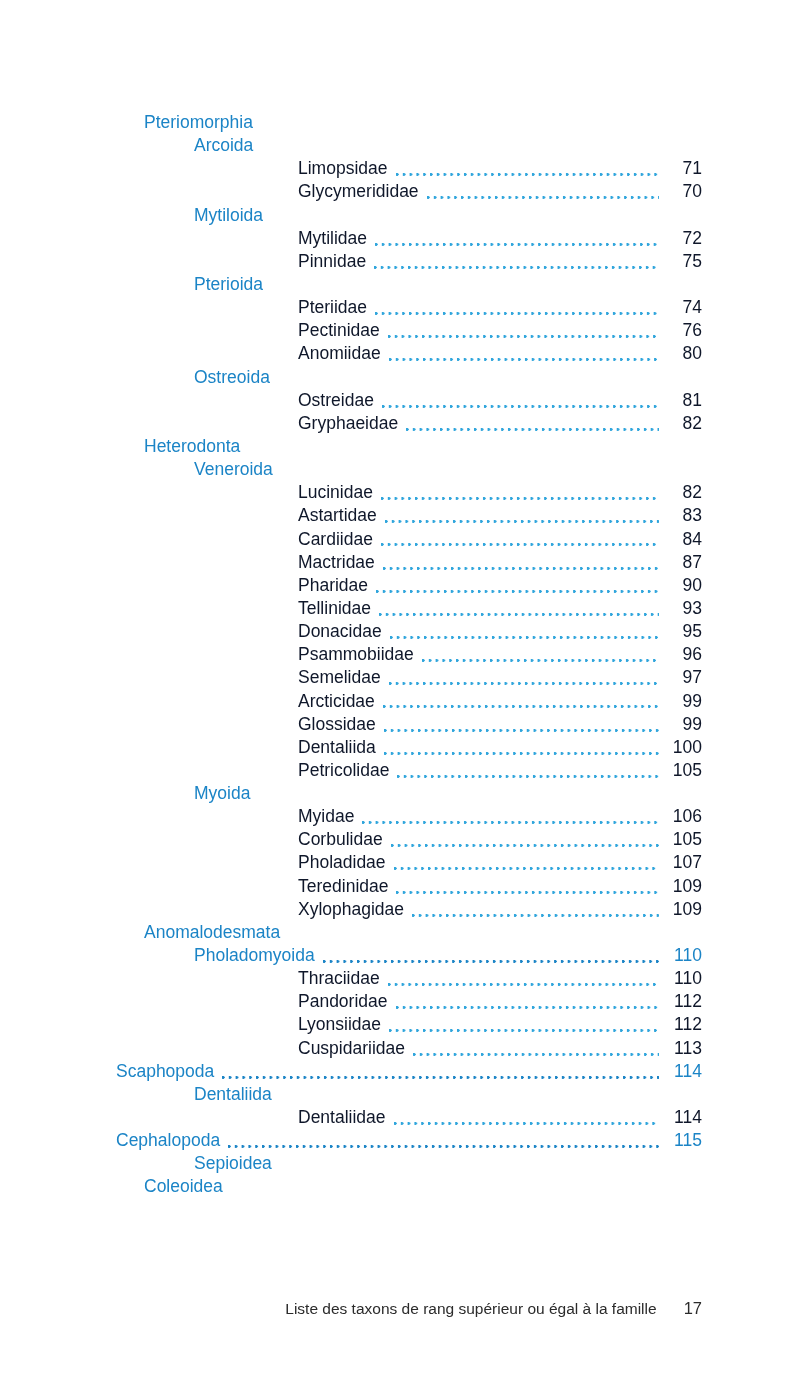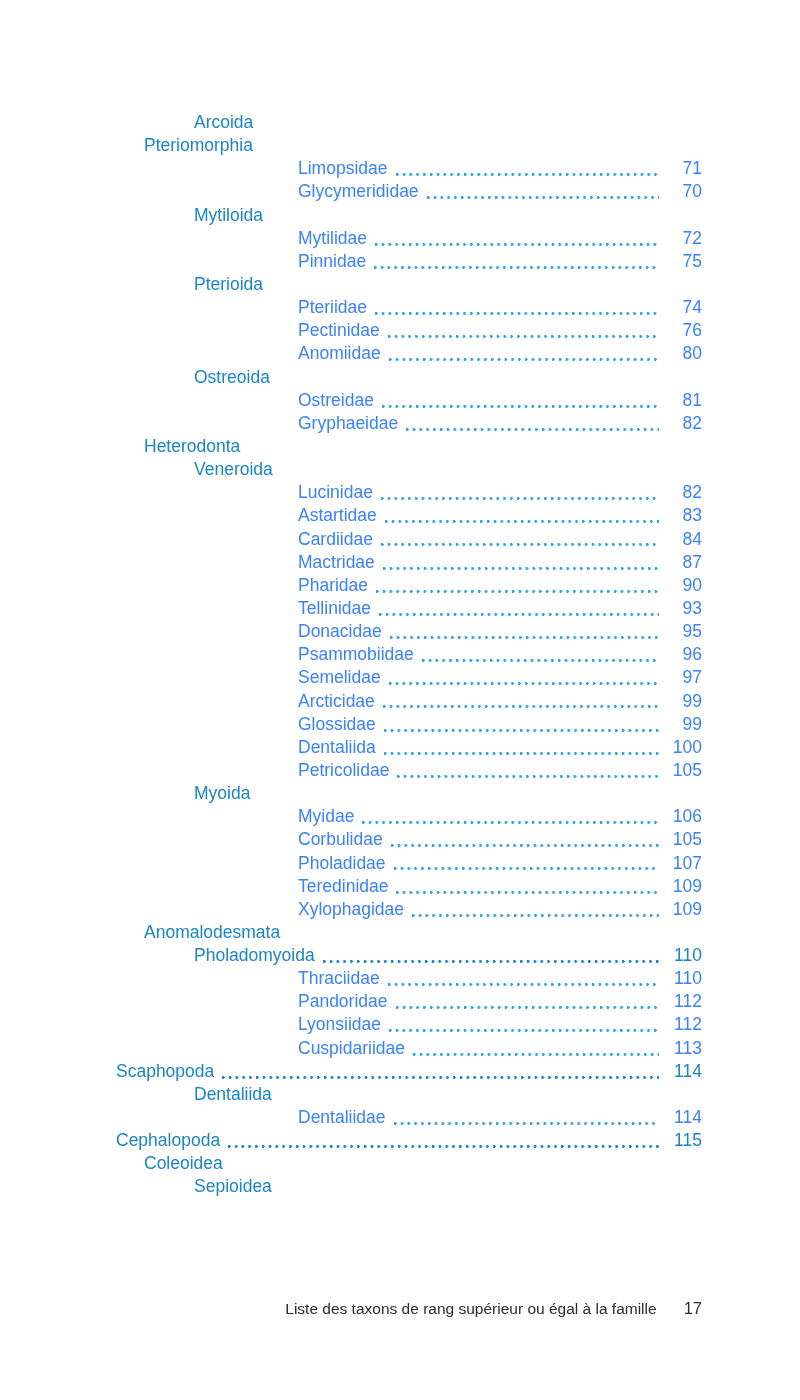--- a/index.html
+++ b/index.html
@@ -31,21 +31,21 @@
     box-sizing: border-box;
     white-space: nowrap;
   }
   
   .lvl0 { padding-left: 116px; }
   .lvl1 { padding-left: 144px; }
   .lvl2 { padding-left: 194px; }
   .lvl3 { padding-left: 298px; }
   
   .lvl0, .lvl1, .lvl2 { color: #1b84c6; }
-  .lvl3 { color: #3b82f6; }
+  .lvl3 { color: #0f172a; align-items: flex-end; }
   .label { flex: 0 0 auto; }
   .leader {
     flex: 1 1 auto;
     align-self: stretch;
     margin-left: 8px;
     margin-right: 11px;
     background-repeat: repeat-x;
     background-position: left bottom 4.6px;
     background-size: 6.8px 2.6px;
   }
@@ -77,28 +77,28 @@
     line-height: 20px;
     margin-left: 27px;
   }
 </style>
 </head>
 <body>
 
 <div class="page">
 
   <div class="toc" id="toc-container">
-      <div class="row lvl2 no-page">
-      <span class="label">Arcoida</span>
-
-    </div>
       <div class="row lvl1 no-page">
       <span class="label">Pteriomorphia</span>
 
     </div>
+      <div class="row lvl2 no-page">
+      <span class="label">Arcoida</span>
+
+    </div>
       <div class="row lvl3">
       <span class="label">Limopsidae</span>
       <span class="leader"></span>
       <span class="pagenum">71</span>
     </div>
       <div class="row lvl3">
       <span class="label">Glycymerididae</span>
       <span class="leader"></span>
       <span class="pagenum">70</span>
     </div>
@@ -292,26 +292,26 @@
       <div class="row lvl3">
       <span class="label">Dentaliidae</span>
       <span class="leader"></span>
       <span class="pagenum">114</span>
     </div>
       <div class="row lvl0">
       <span class="label">Cephalopoda</span>
       <span class="leader"></span>
       <span class="pagenum">115</span>
     </div>
+      <div class="row lvl2 no-page">
+      <span class="label">Sepioidea</span>
+
+    </div>
       <div class="row lvl1 no-page">
       <span class="label">Coleoidea</span>
-
-    </div>
-      <div class="row lvl2 no-page">
-      <span class="label">Sepioidea</span>
 
     </div>
     </div>
 
   <div class="footer">
     <span class="footer-caption">Liste des taxons de rang supérieur ou égal à la famille</span>
     <span class="footer-page">17</span>
   </div>
 
 </div>

